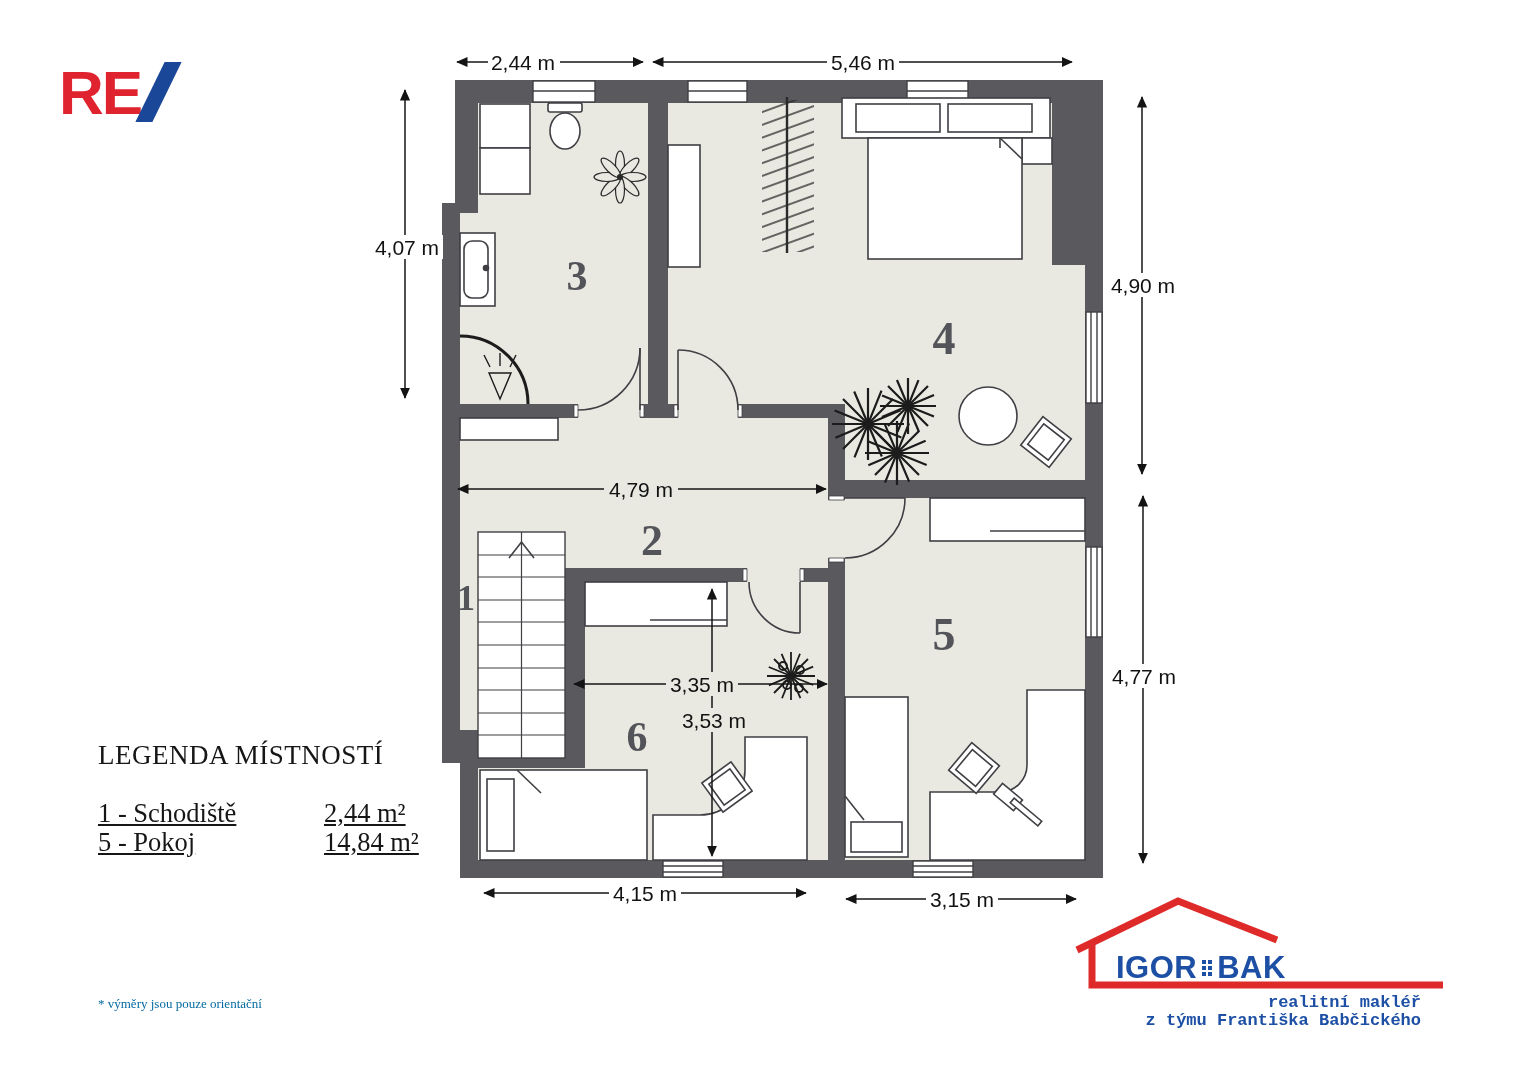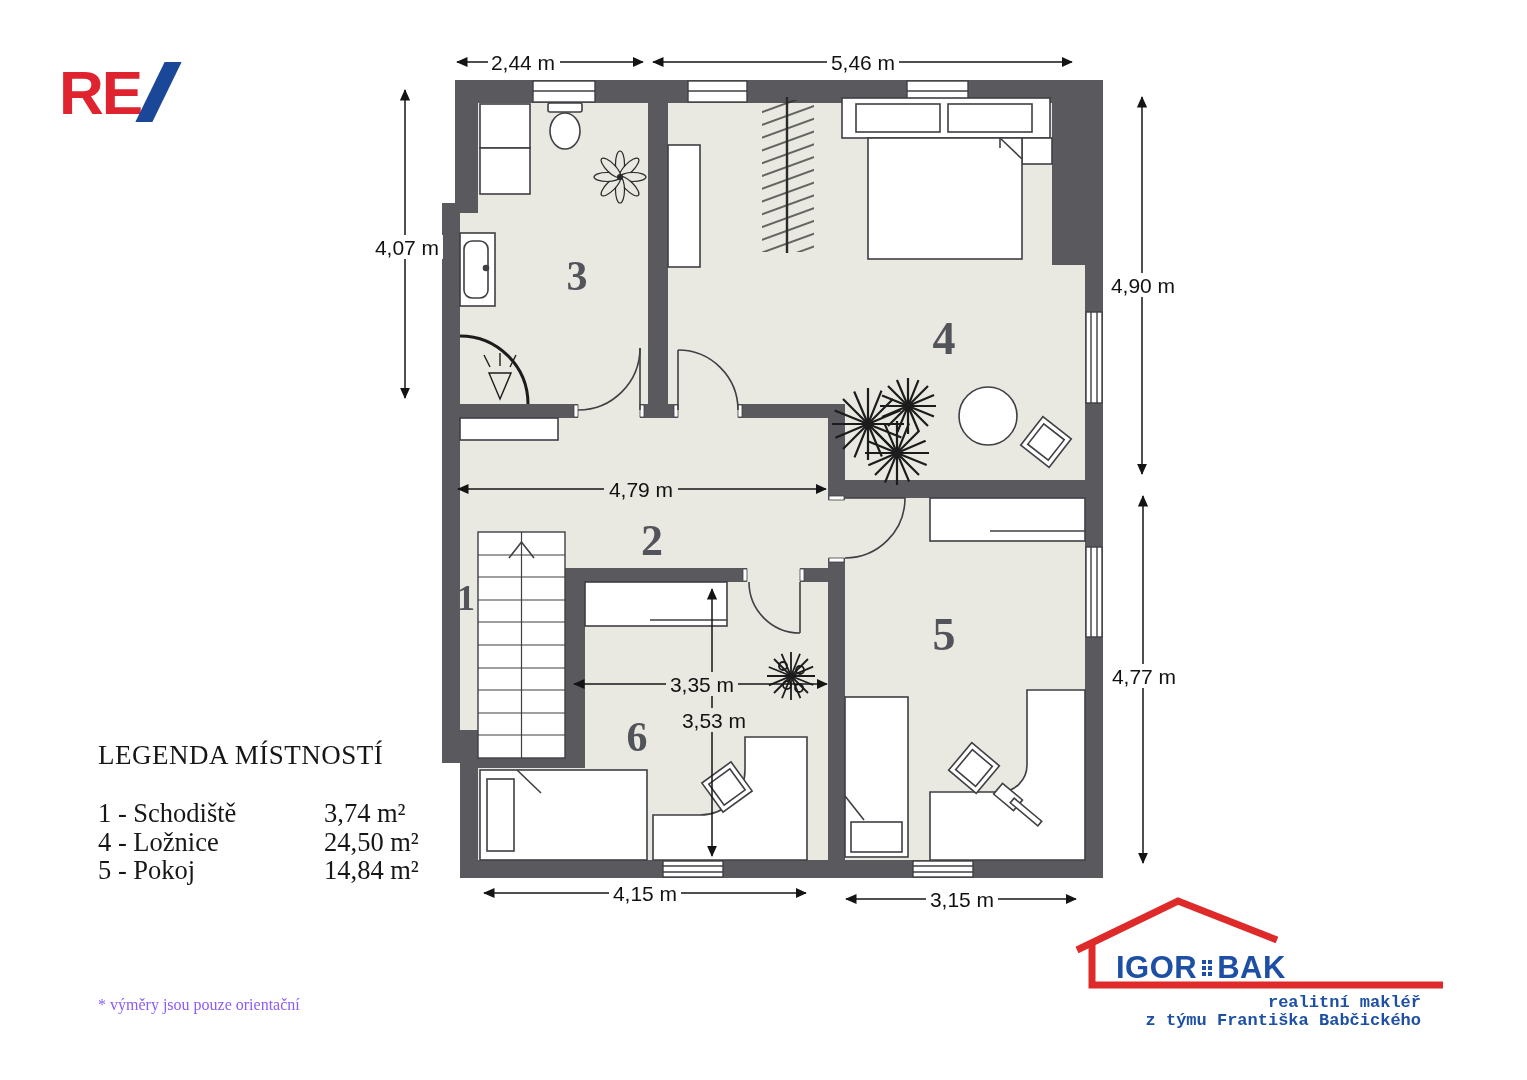--- a/index.html
+++ b/index.html
@@ -14,25 +14,25 @@
     position:absolute;left:12px;top:62px;display:flex;align-items:flex-start;
     color:#e0242f;font-weight:800;font-size:62px;line-height:1;letter-spacing:-2px;
     font-family:"Liberation Sans",sans-serif;
     margin-left:47px;
   }
   .remax .slash{width:17px;height:60px;background:#1b4798;transform:skewX(-26deg);margin:0 7px 0 9px;}
 
   
   .legend{position:absolute;left:98px;top:740px;color:#161616;font-family:"Liberation Serif",serif;}
   .legend-title{font-size:27px;letter-spacing:.5px;margin-bottom:28px;}
-  .legend-row{display:flex;font-size:26.5px;line-height:28.7px;}
+  .legend-row{display:flex;font-size:26.5px;line-height:28.7px;text-decoration:underline;}
   .lr-name{width:226px;}
   .footnote{
     position:absolute;left:98px;top:996px;font-family:"Liberation Serif",serif;
-    font-size:16px;color:#8b5cf6;
+    font-size:13px;color:#0369a1;
   }
 
   
   .agent-name{
     position:absolute;left:1116px;top:950px;display:flex;align-items:center;
     font-size:31px;font-weight:bold;color:#1d4fa5;letter-spacing:.5px;
     font-family:"Liberation Sans",sans-serif;
   }
   .dots{display:inline-grid;grid-template-columns:repeat(2,4px);grid-auto-rows:4px;gap:2px;margin:0 5px;}
   .dots span{background:#1d4fa5;display:block;}
@@ -350,25 +350,21 @@
     <path d="M1077,950 L1178,901 L1277,940"></path>
     <path d="M1092,944 L1092,985 L1443,985"></path>
   </g>
 </svg>
 
 <div class="legend">
   <div class="legend-title">LEGENDA MÍSTNOSTÍ</div>
   <div class="legend-items">
     <div class="legend-row">
       <span class="lr-name">1 - Schodiště</span>
-      <span class="lr-area">3,74 m²</span>
-    </div>
-    <div class="legend-row">
-      <span class="lr-name">4 - Ložnice</span>
-      <span class="lr-area">24,50 m²</span>
+      <span class="lr-area">2,44 m²</span>
     </div>
     <div class="legend-row">
       <span class="lr-name">5 - Pokoj</span>
       <span class="lr-area">14,84 m²</span>
     </div>
   </div>
 </div>
 
 <div class="footnote">* výměry jsou pouze orientační</div>
 

